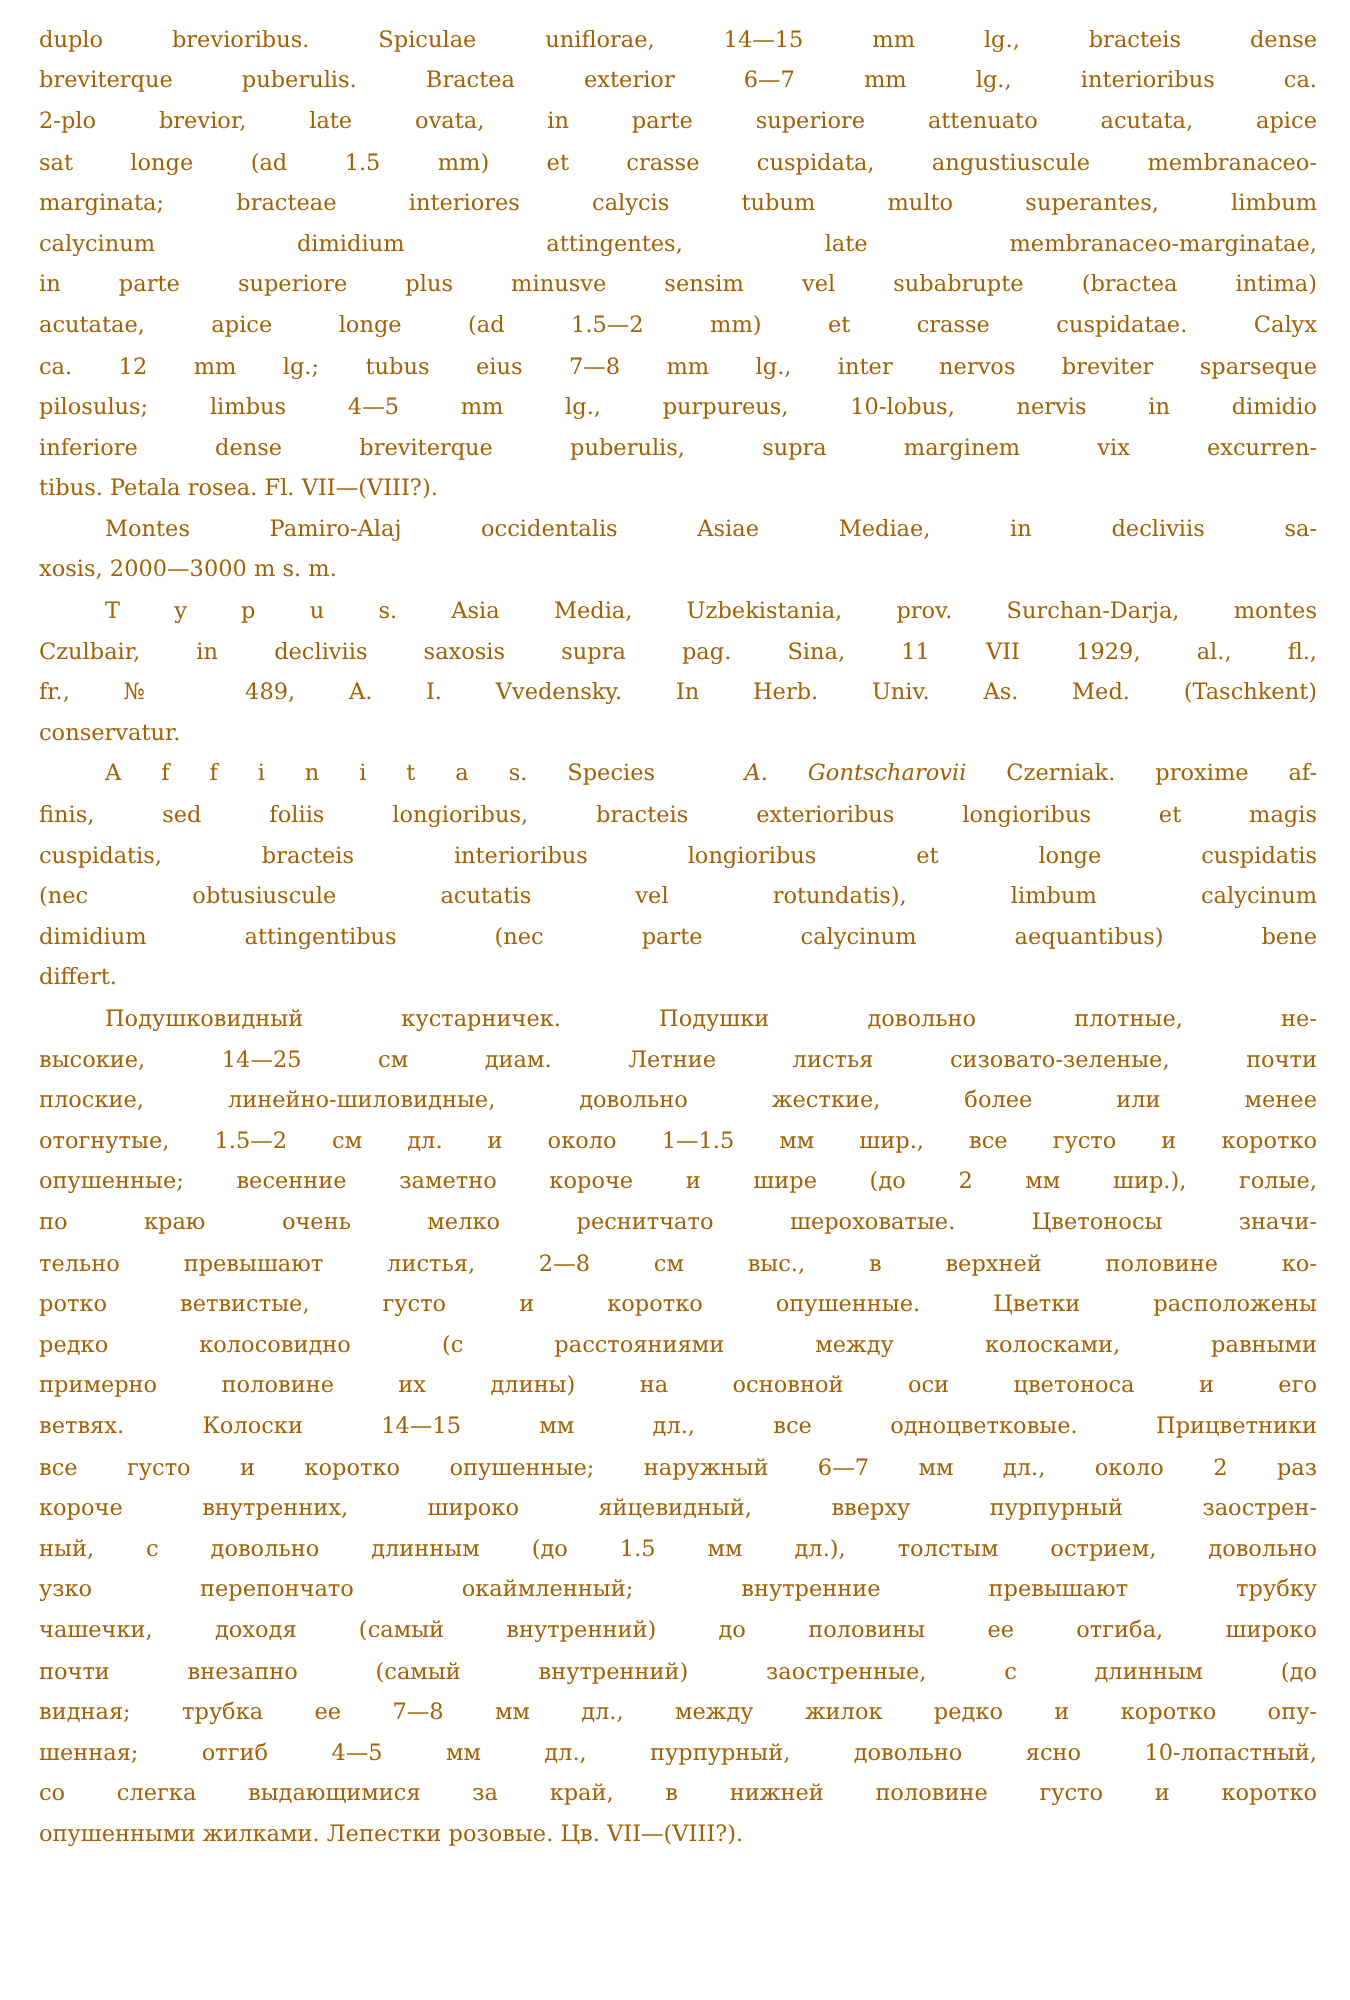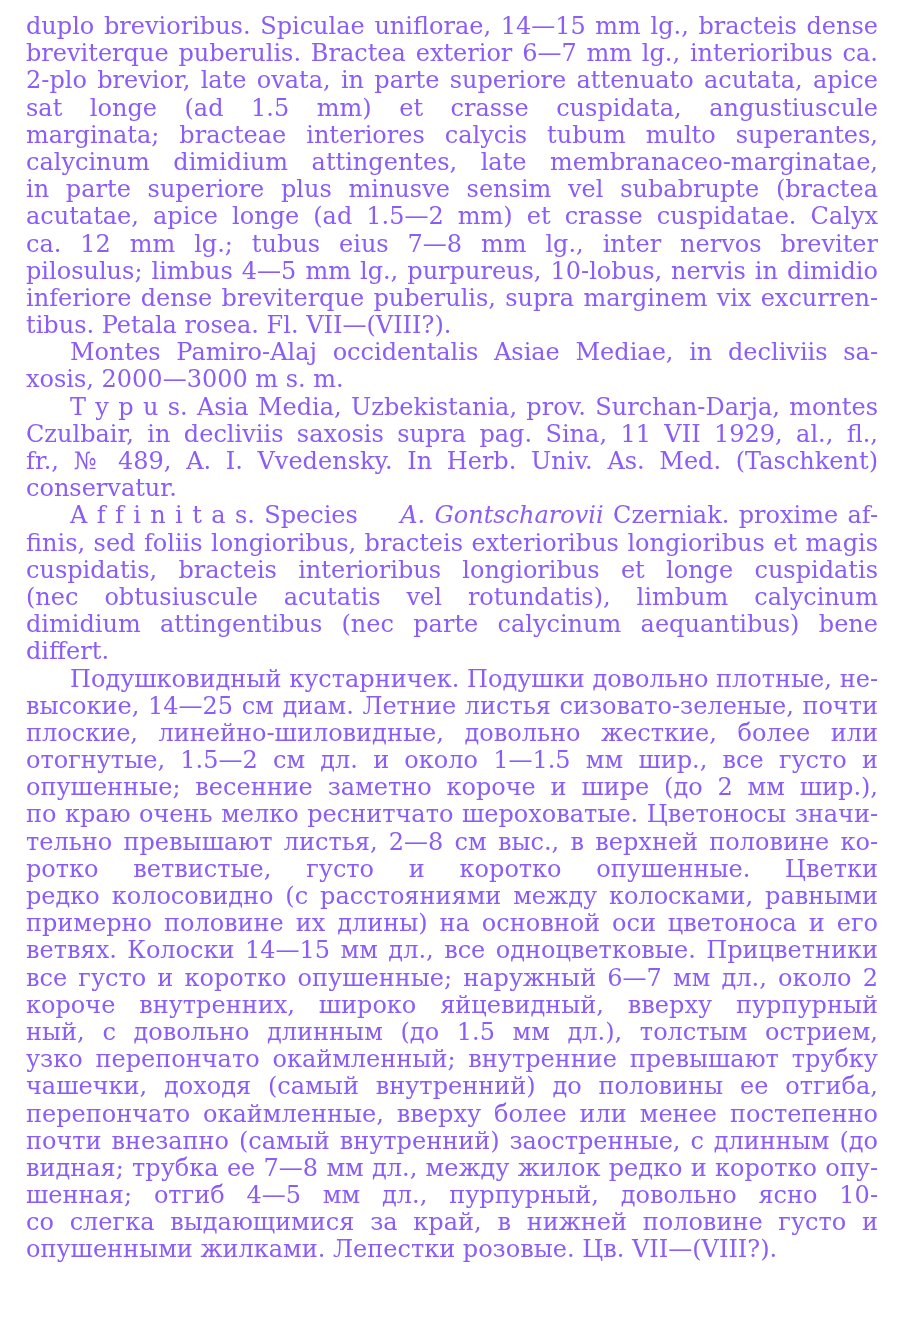--- a/index.html
+++ b/index.html
@@ -6,25 +6,25 @@
     margin: 0;
     padding: 0;
     background: #ffffff;
   }
   .page {
     position: relative;
     width: 900px;
     height: 1333px;
     box-sizing: border-box;
     background: #ffffff;
-    color: #8b5cf6;
+    color: #a16207;
     padding: 13px 22px 0 26px;
     overflow: hidden;
     font-family: "DejaVu Serif", "Liberation Serif", serif;
-    font-size: 24px;
+    font-size: 15px;
     line-height: 27.2px;
   }
   .para {
     margin: 0;
   }
   .line {
     text-align: justify;
     text-align-last: justify;
     white-space: normal;
     overflow: hidden;
@@ -88,21 +88,20 @@
         <div class="line"><span>тельно превышают листья, 2—8 см выс., в верхней половине ко-</span></div>
         <div class="line"><span>ротко ветвистые, густо и коротко опушенные. Цветки расположены</span></div>
         <div class="line"><span>редко колосовидно (с расстояниями между колосками, равными</span></div>
         <div class="line"><span>примерно половине их длины) на основной оси цветоноса и его</span></div>
         <div class="line"><span>ветвях. Колоски 14—15 мм дл., все одноцветковые. Прицветники</span></div>
         <div class="line"><span>все густо и коротко опушенные; наружный 6—7 мм дл., около 2 раз</span></div>
         <div class="line"><span>короче внутренних, широко яйцевидный, вверху пурпурный заострен-</span></div>
         <div class="line"><span>ный, с довольно длинным (до 1.5 мм дл.), толстым острием, довольно</span></div>
         <div class="line"><span>узко перепончато окаймленный; внутренние превышают трубку</span></div>
         <div class="line"><span>чашечки, доходя (самый внутренний) до половины ее отгиба, широко</span></div>
-        <div class="line"><span>перепончато окаймленные, вверху более или менее постепенно или</span></div>
         <div class="line"><span>почти внезапно (самый внутренний) заостренные, с длинным (до</span></div>
         <div class="line"><span>видная; трубка ее 7—8 мм дл., между жилок редко и коротко опу-</span></div>
         <div class="line"><span>шенная; отгиб 4—5 мм дл., пурпурный, довольно ясно 10-лопастный,</span></div>
         <div class="line"><span>со слегка выдающимися за край, в нижней половине густо и коротко</span></div>
         <div class="line last"><span>опушенными жилками. Лепестки розовые. Цв. VII—(VIII?).</span></div>
       </div>
     </div>
 </div>
 
 </body></html>

